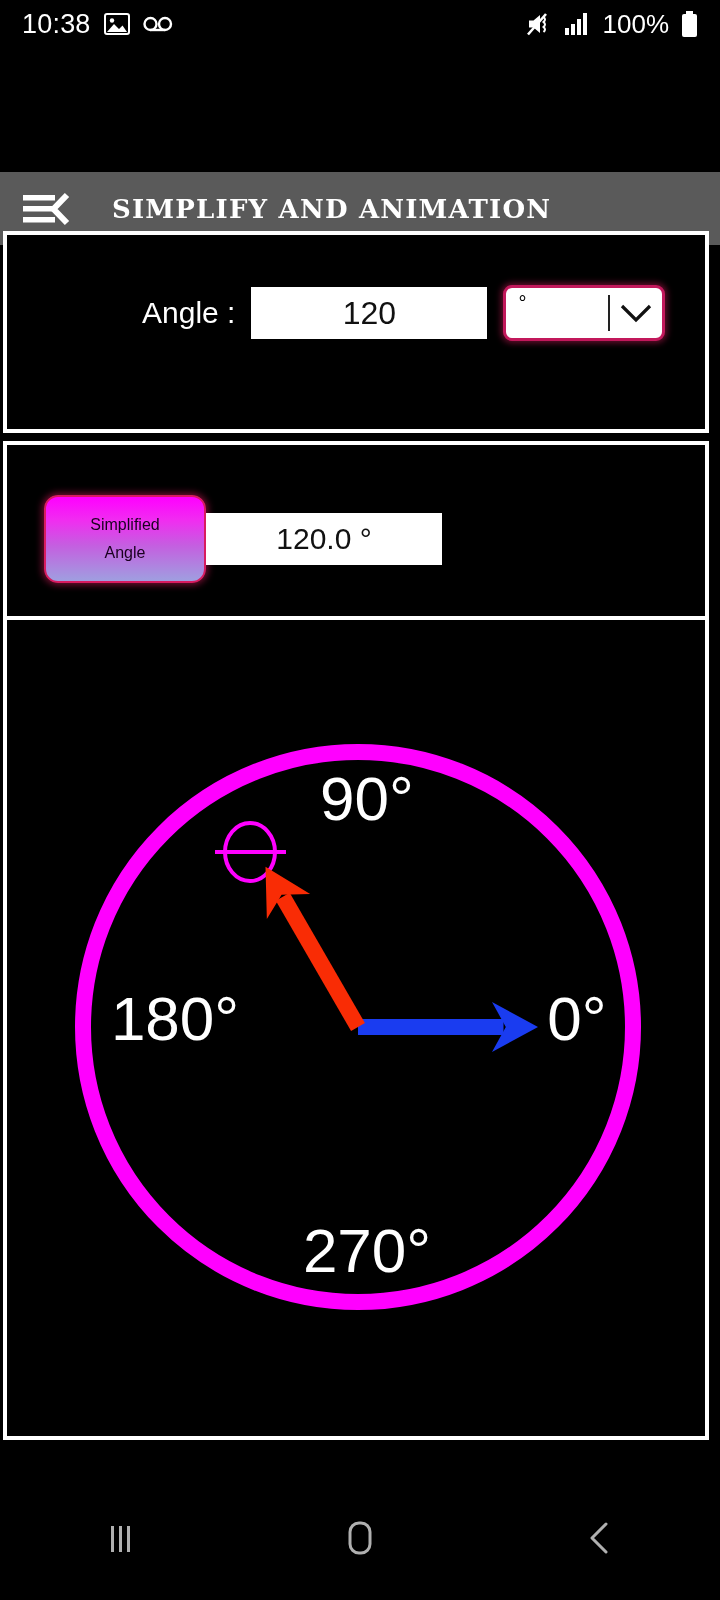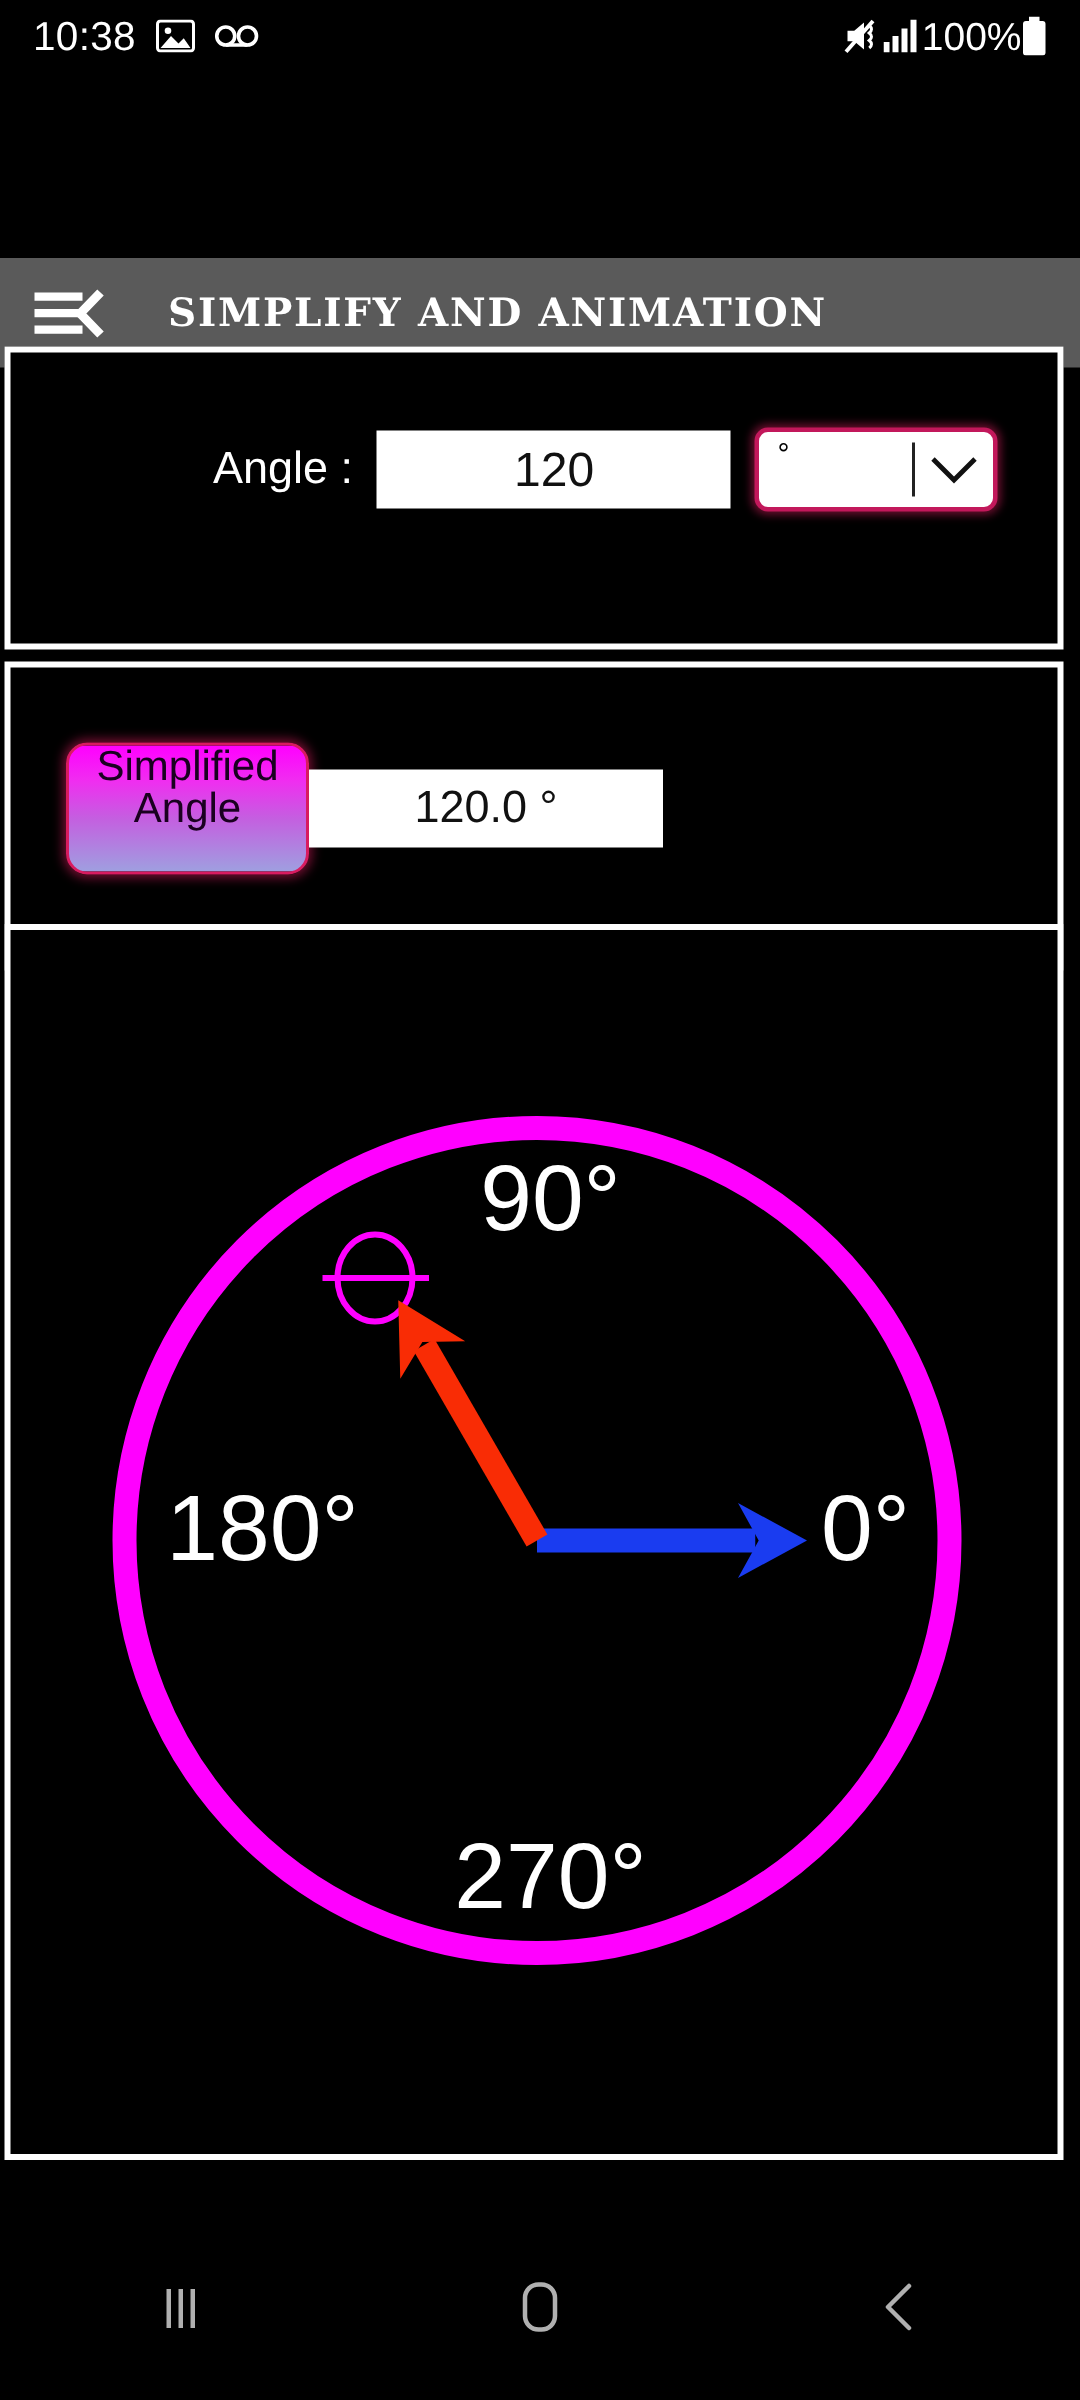--- a/index.html
+++ b/index.html
@@ -28,21 +28,21 @@
     left: 0; top: 0;
     width: 720px; height: 48px;
     display: flex;
     align-items: center;
     justify-content: space-between;
     padding: 0 22px;
     box-sizing: border-box;
     color: #ffffff;
   }
   .sb-left { display: flex; align-items: center; gap: 13px; }
-  .sb-right { display: flex; align-items: center; gap: 0; }
+  .sb-right { display: flex; align-items: center; gap: 12px; }
   .sb-time {
     font-size: 27px;
     letter-spacing: 0.2px;
     color: #ffffff;
     font-family: "Liberation Sans", sans-serif;
   }
   .sb-batt-pct {
     font-size: 26px;
     color: #ffffff;
   }
@@ -161,25 +161,25 @@
     padding-left: 37px;
   }
   .simplify-btn {
     width: 162px;
     height: 88px;
     border-radius: 14px;
     border: 2px solid #d81b60;
     background: linear-gradient(180deg, #ff00ff 0%, #f02df0 28%, #c45fe0 58%, #9f9fe0 100%);
     box-shadow: 0 0 7px 2px rgba(233,30,99,0.5);
     color: #1a0020;
-    font-size: 28px;
+    font-size: 16px;
     line-height: 28px;
     text-align: center;
     display: flex;
-    align-items: flex-start;
+    align-items: center;
     justify-content: center;
     font-family: "Liberation Sans", sans-serif;
     box-sizing: border-box;
     padding: 0 6px;
   }
   .result-field {
     width: 236px;
     height: 52px;
     background: #ffffff;
     color: #111111;

